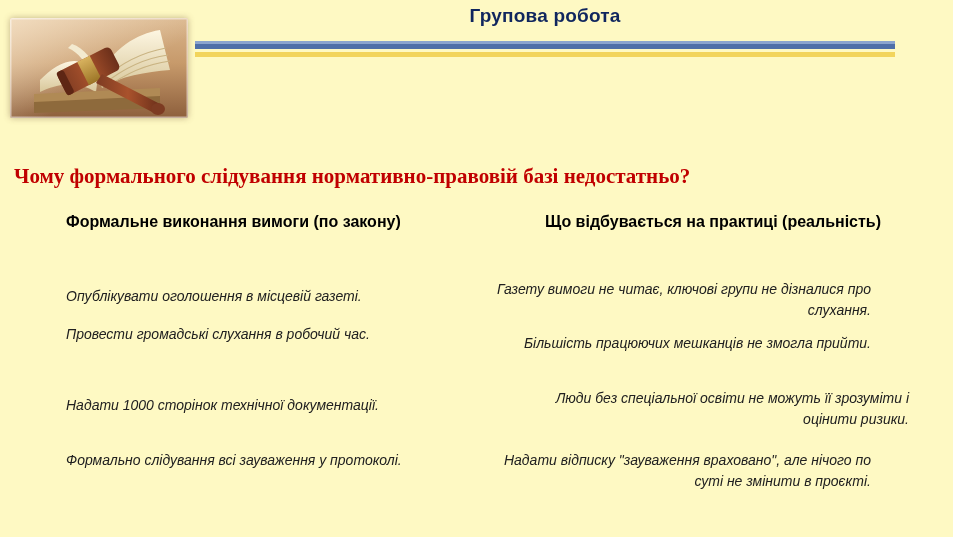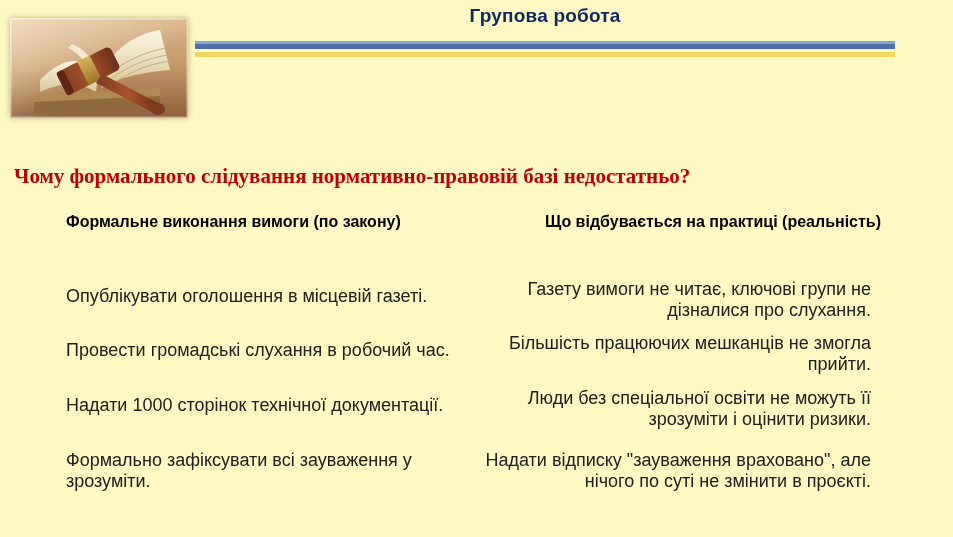--- a/index.html
+++ b/index.html
@@ -136,37 +136,38 @@
     color: #000000;
     line-height: 20px;
     height: 20px;
   }
 
   .rows { position: relative; }
 
   .row {
     position: absolute;
     font-family: "Liberation Sans", sans-serif;
-    font-size: 18px;
+    font-size: 14px;
     font-weight: normal;
     color: #202020;
     line-height: 21px;
+    font-style: italic;
   }
   .col-left  .row { width: 400px; }
   .col-right .row { width: 390px; }
 
   
   .col-left  .row-0 { top: 54px; }
-  .col-left  .row-1 { top: 108px; }
+  .col-left  .row-1 { top: 92px; }
   .col-left  .row-2 { top: 163px; }
   .col-left  .row-3 { top: 218px; }
 
   .col-right .row-0 { top: 47px; }
   .col-right .row-1 { top: 101px; }
-  .col-right .row-2 { top: 156px; }
+  .col-right .row-2 { top: 156px; margin-left: 38px; }
   .col-right .row-3 { top: 218px; }
 </style>
 </head>
 <body>
 
 <div class="slide">
 
   <div class="header">
 
     <div class="rule-blue-thin"></div>
@@ -234,21 +235,21 @@
   <div class="question-heading">Чому формального слідування нормативно-правовій базі недостатньо?</div>
 
   <div class="table">
 
     <div class="col col-left">
       <div class="col-header">Формальне виконання вимоги (по закону)</div>
       <div class="rows">
         <div class="row row-0">Опублікувати оголошення в місцевій газеті.</div>
         <div class="row row-1">Провести громадські слухання в робочий час.</div>
         <div class="row row-2">Надати 1000 сторінок технічної документації.</div>
-        <div class="row row-3">Формально зафіксувати всі зауваження у зрозуміти.</div>
+        <div class="row row-3">Формально слідування всі зауваження у протоколі.</div>
       </div>
     </div>
 
     <div class="col col-right">
       <div class="col-header">Що відбувається на практиці (реальність)</div>
       <div class="rows">
         <div class="row row-0">Газету вимоги не читає, ключові групи не дізналися про слухання.</div>
         <div class="row row-1">Більшість працюючих мешканців не змогла прийти.</div>
         <div class="row row-2">Люди без спеціальної освіти не можуть її зрозуміти і оцінити ризики.</div>
         <div class="row row-3">Надати відписку "зауваження враховано", але нічого по суті не змінити в проєкті.</div>

